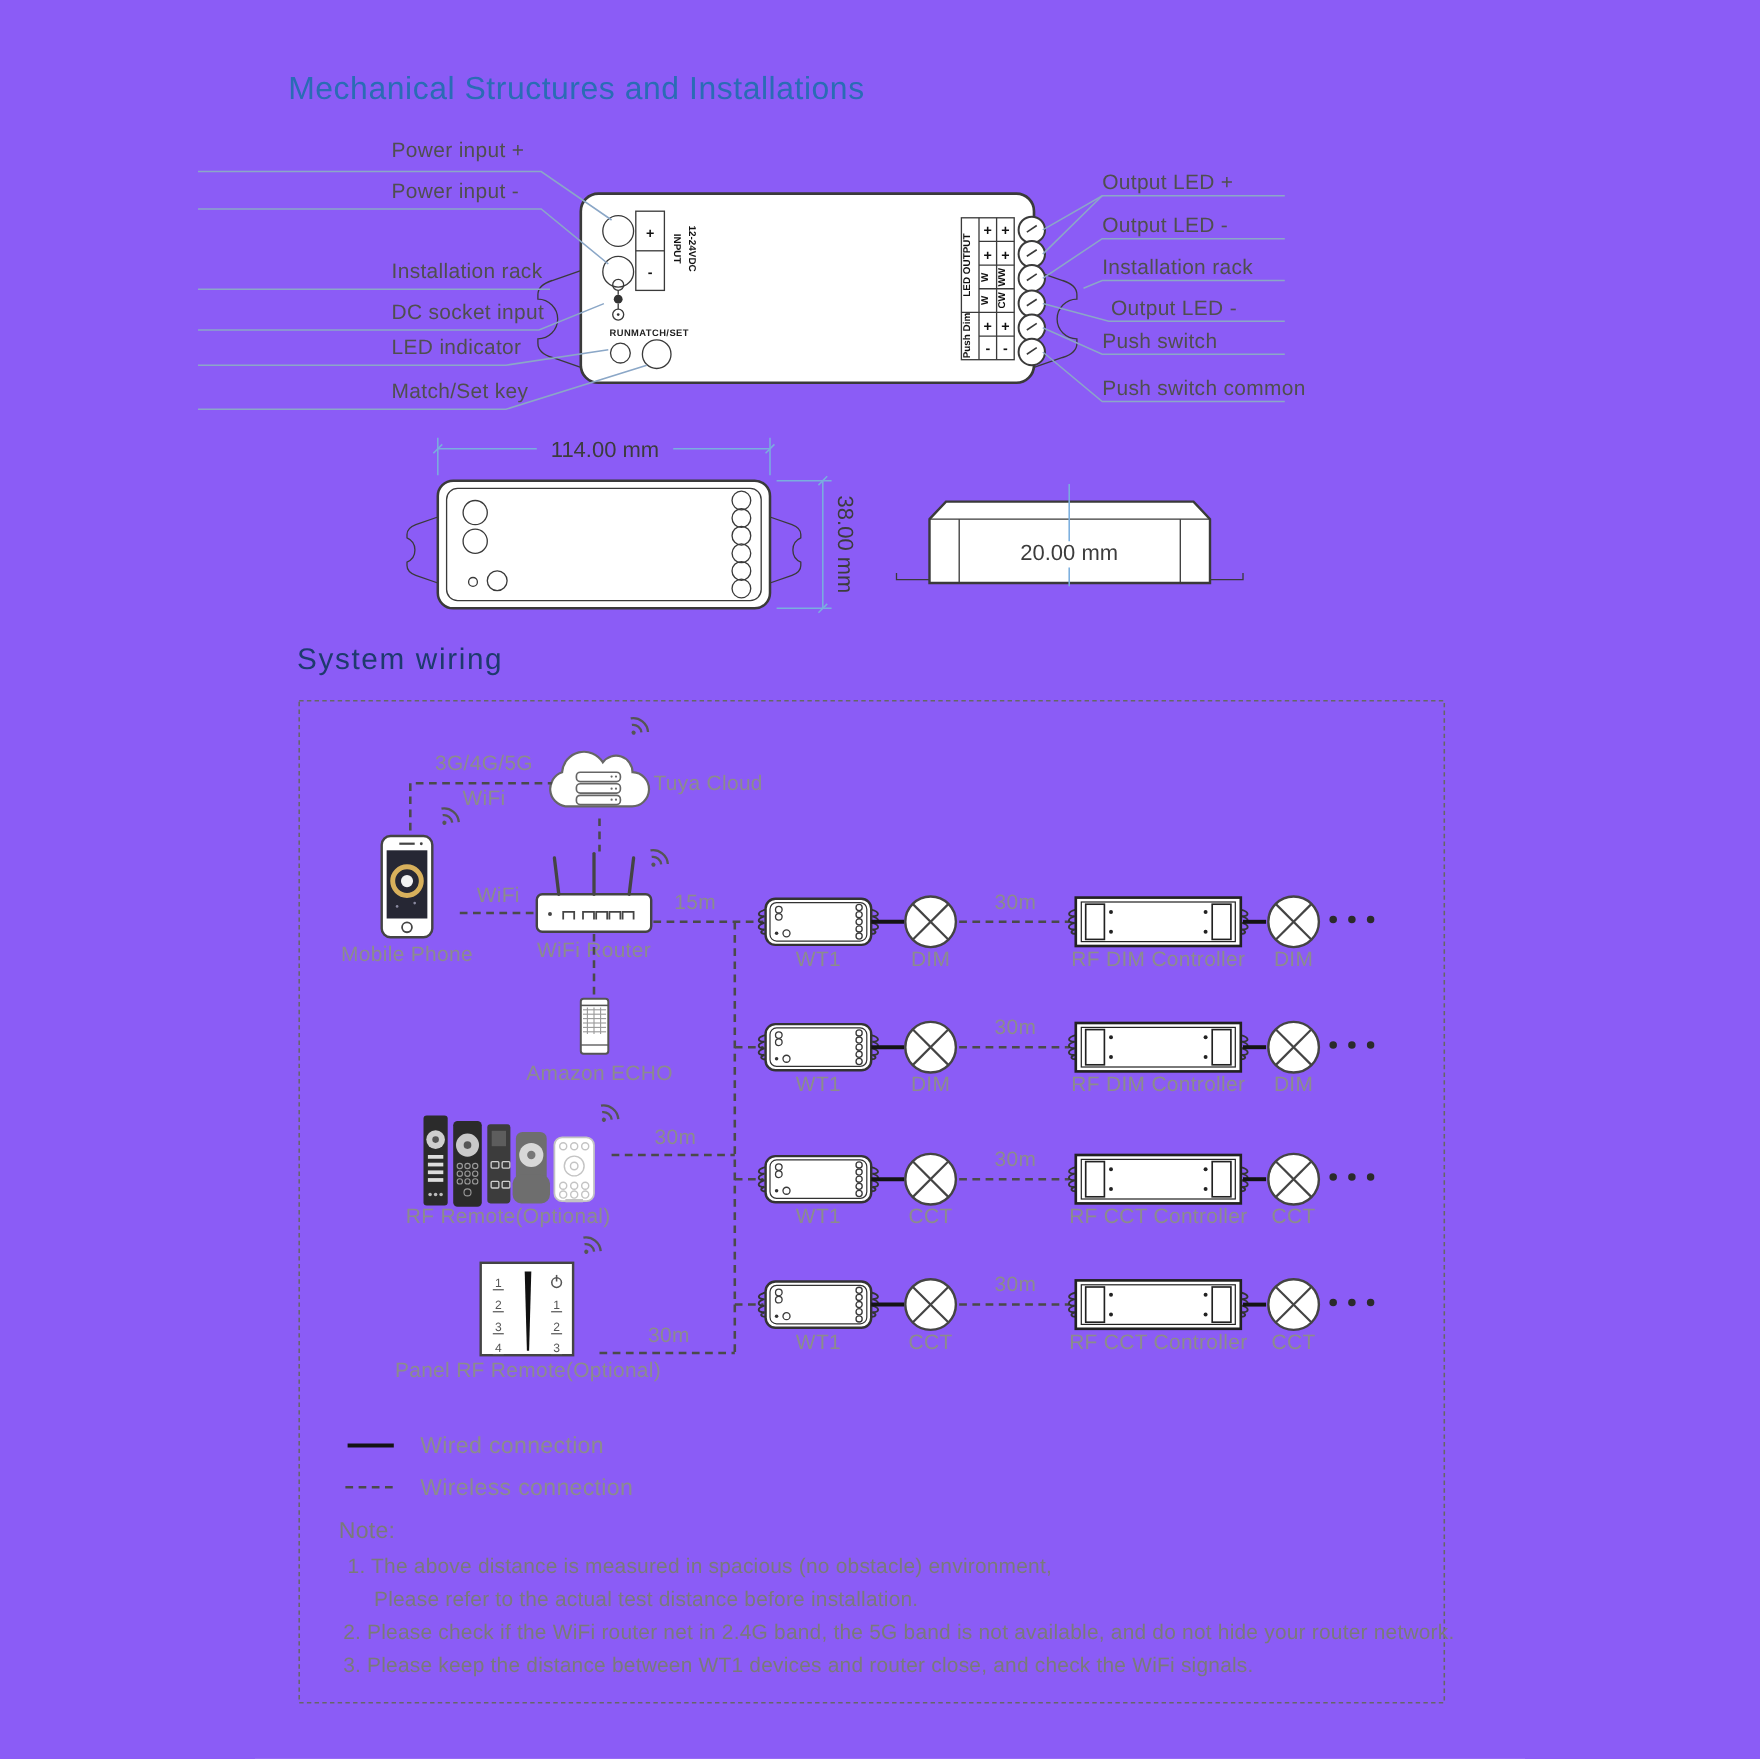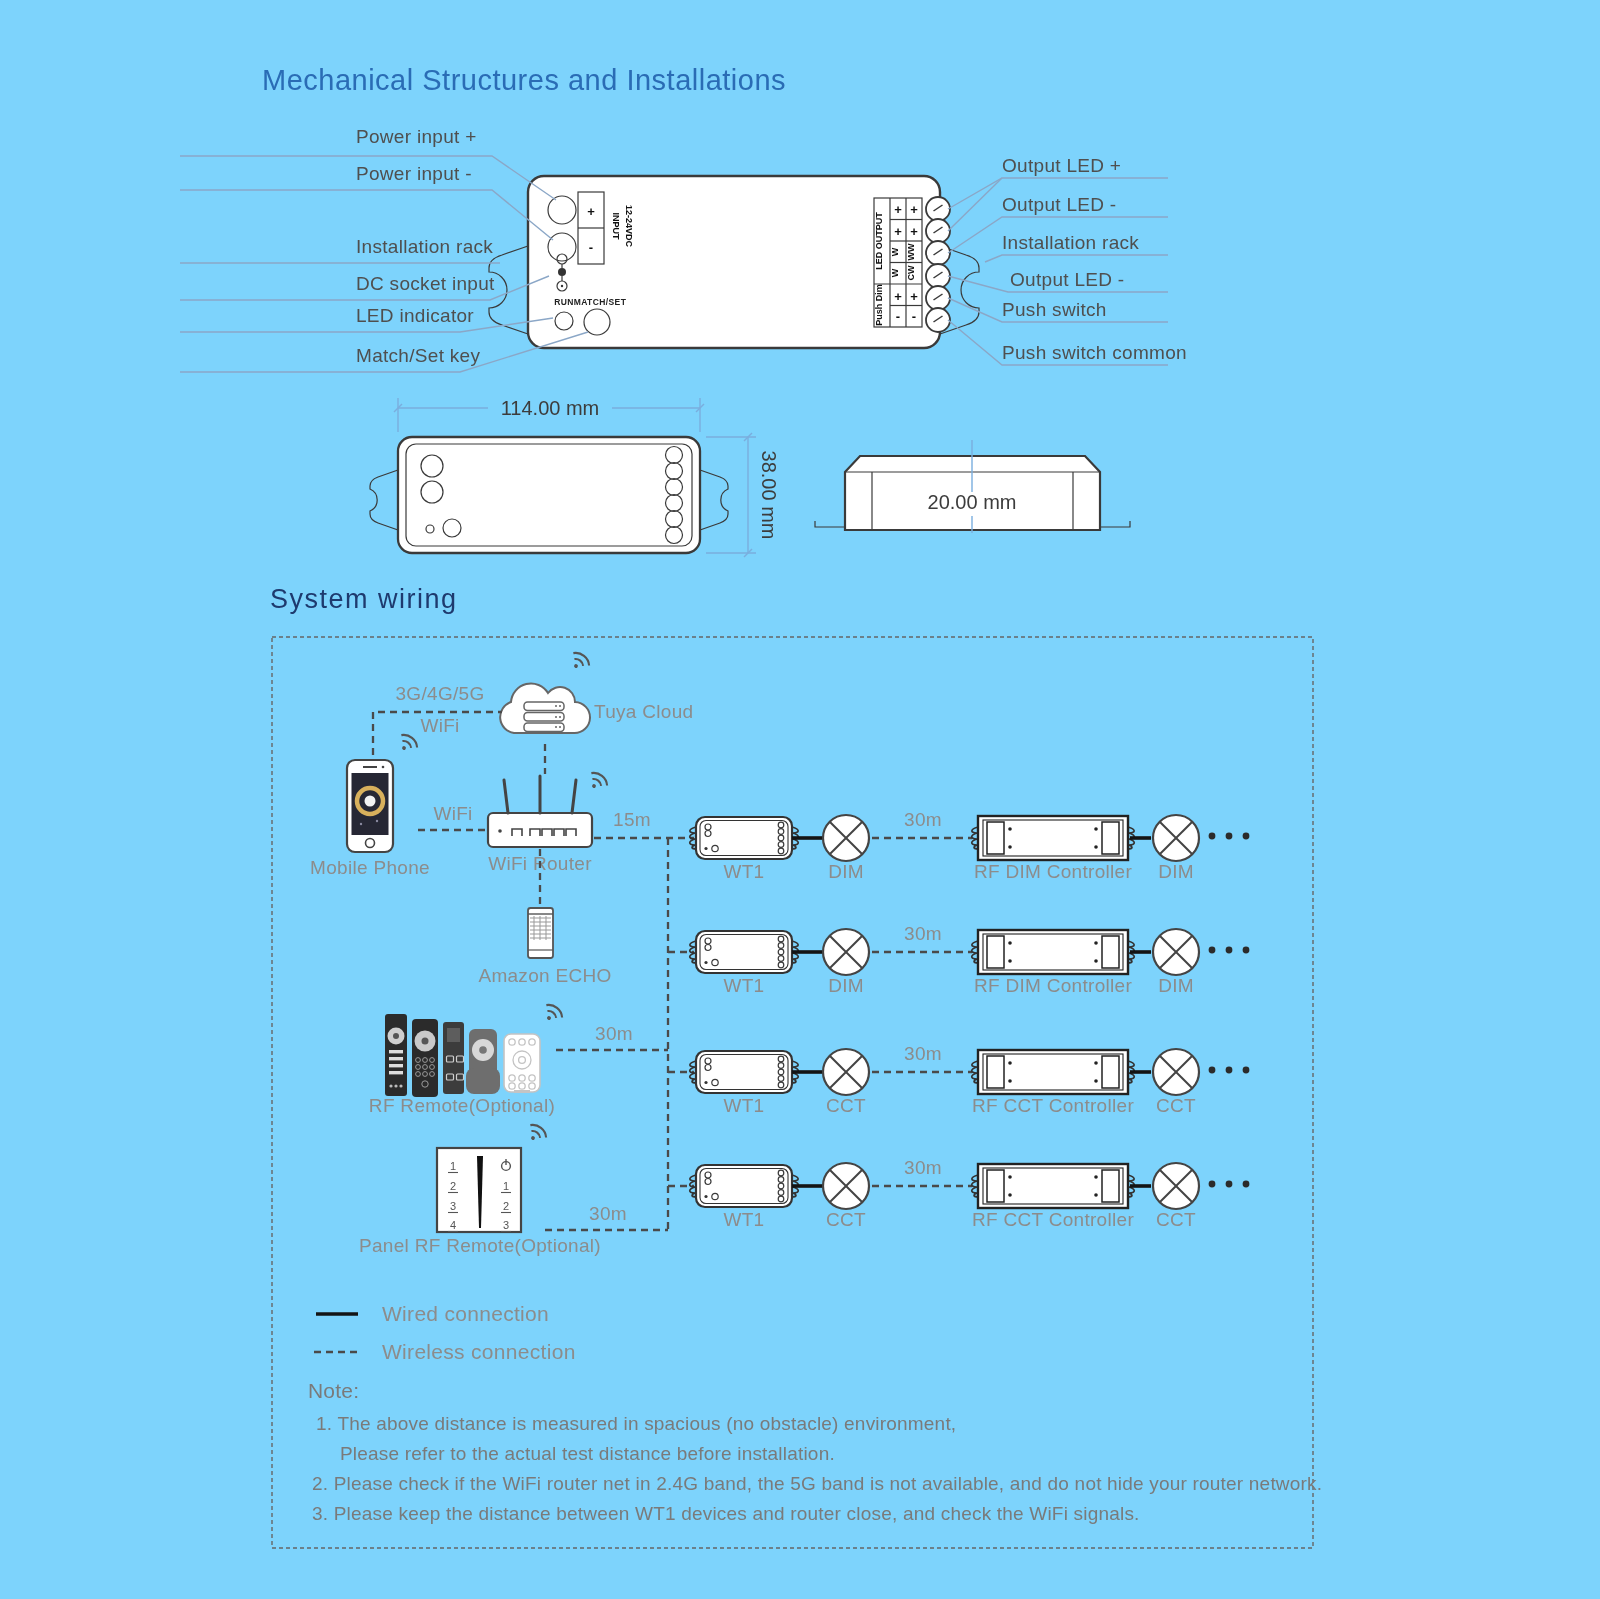--- a/index.html
+++ b/index.html
@@ -1,16 +1,16 @@
 <!DOCTYPE html>
 <html><head>
 <meta charset="utf-8">
 <style>
   html,body{margin:0;padding:0;background:#ffffff;}
-  .canvas{position:relative;width:1600px;height:1599px;background:#7dd3fc;
+  .canvas{position:relative;width:1600px;height:1599px;background:#8b5cf6;
           font-family:"Liberation Sans", sans-serif;overflow:hidden;}
   svg{position:absolute;left:0;top:0;}
   text{font-family:"Liberation Sans", sans-serif;}
   .h1{font-size:29px;fill:#2a6cb5;letter-spacing:.5px;}
   .h2{font-size:27px;fill:#1e3a6e;letter-spacing:1.5px;}
   .lbl{font-size:19px;fill:#4f4f4f;letter-spacing:.3px;}
   .wlbl{font-size:19px;fill:#8c8c8c;letter-spacing:.3px;}
   .note{font-size:19px;fill:#7a7a7a;letter-spacing:.2px;}
   .dimtxt{font-size:20px;fill:#3c3c3c;}
   .term{font-size:13px;font-weight:bold;fill:#111;}

